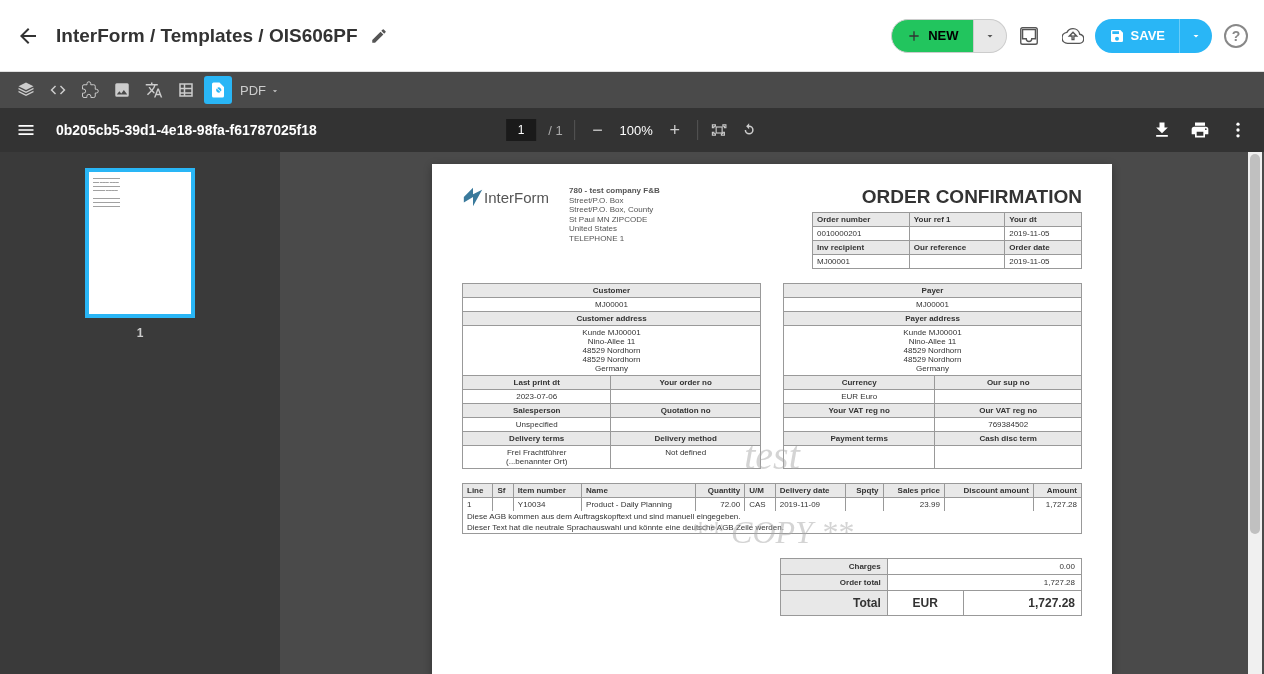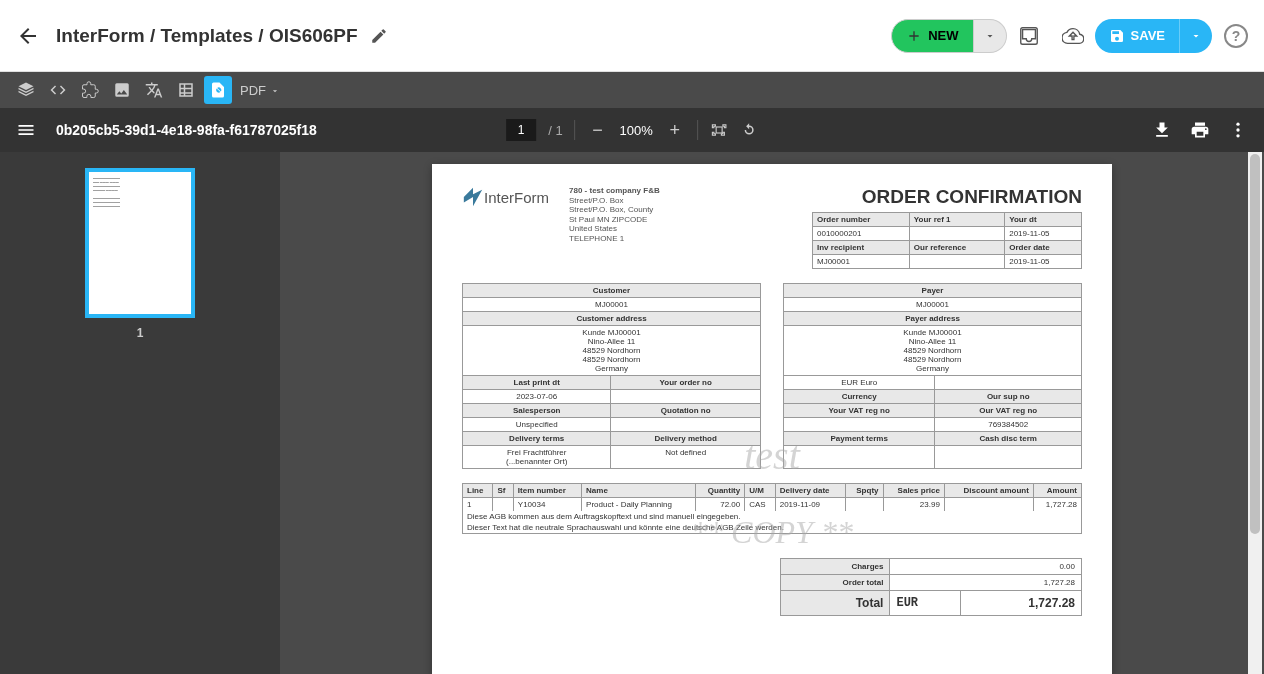--- a/index.html
+++ b/index.html
@@ -141,21 +141,21 @@
 .items-table th { background: #e8e8e8; border: 1px solid #999; padding: 2px 4px; text-align: left; font-weight: bold; }
 .items-table td { padding: 2px 4px; border-right: 1px solid #999; }
 .items-table .num { text-align: right; }
 .items-table .note td { border: none; padding: 1px 4px; }
 
 .totals { margin-top: 24px; margin-left: auto; width: 302px; border-collapse: collapse; font-size: 8px; }
 .totals td { border: 1px solid #999; padding: 3px 6px; }
 .totals .lbl { background: #e8e8e8; text-align: right; font-weight: bold; }
 .totals .val { text-align: right; }
 .totals .grand td { font-size: 12px; font-weight: bold; padding: 5px 6px; }
-.totals .grand .cur { text-align: left; font-family: Liberation Mono, monospace; }
+.totals .grand .cur { text-align: center; }
 
 .vscroll {
   position: absolute; right: 2px; top: 0; bottom: 0; width: 14px;
   background: #f0f0f0;
 }
 .vscroll .thumb-bar {
   position: absolute; left: 2px; right: 2px; top: 2px; height: 380px;
   background: #c0c0c0; border-radius: 5px;
 }
 
@@ -428,26 +428,26 @@
             <tr>
                   <td class="val" colspan="2">
               <div>Kunde MJ00001</div>
               <div>Nino-Allee 11</div>
               <div>48529 Nordhorn</div>
               <div>48529 Nordhorn</div>
               <div>Germany</div>
             </td>
                 </tr>
             <tr>
+                  <td class="hdr">Currency</td>
+                  <td class="hdr">Our sup no</td>
+                </tr>
+            <tr>
                   <td class="val">EUR  Euro</td>
                   <td class="val"></td>
-                </tr>
-            <tr>
-                  <td class="hdr">Currency</td>
-                  <td class="hdr">Our sup no</td>
                 </tr>
             <tr>
                   <td class="hdr">Your VAT reg no</td>
                   <td class="hdr">Our VAT reg no</td>
                 </tr>
             <tr>
                   <td class="val"></td>
                   <td class="val">769384502</td>
                 </tr>
             <tr>

